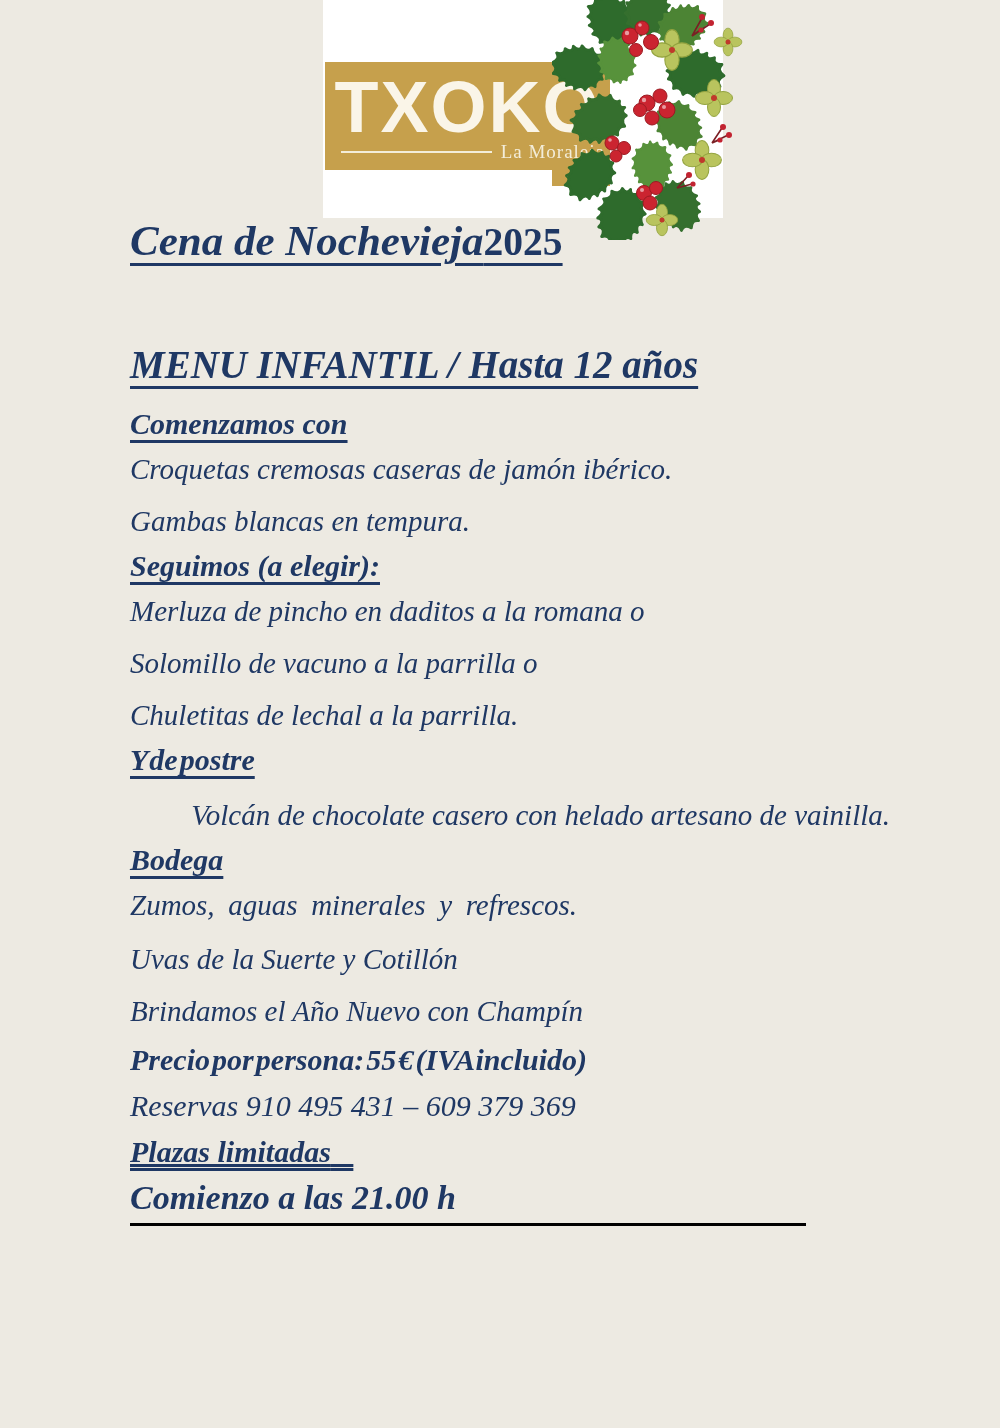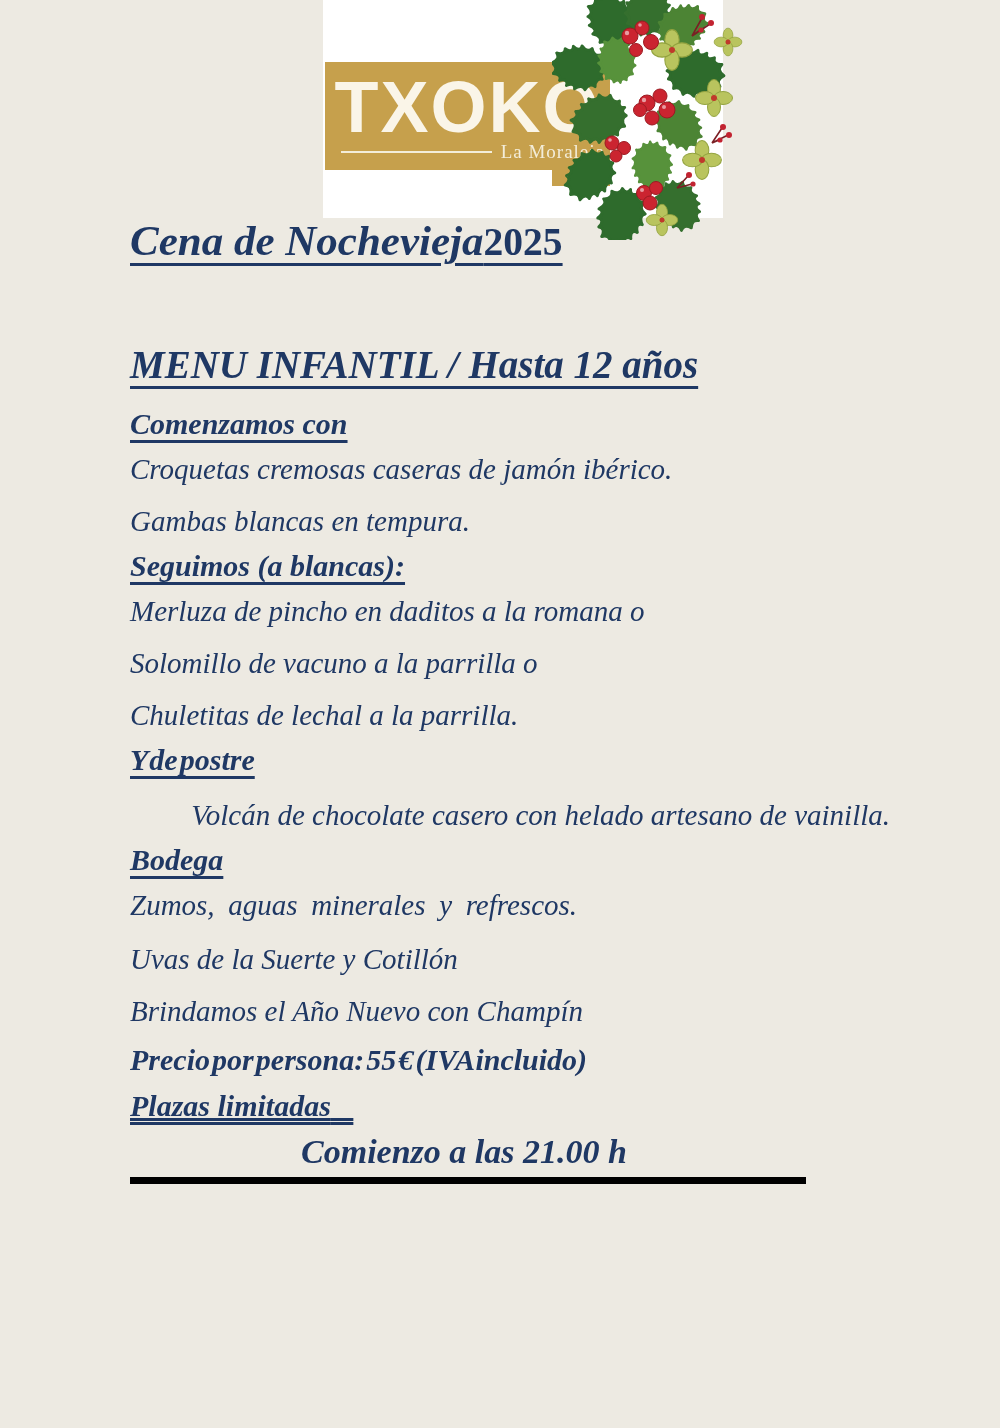--- a/index.html
+++ b/index.html
@@ -124,22 +124,22 @@
     font-size: 30px;
     font-weight: 700;
     font-style: italic;
     line-height: 46px;
     text-decoration: underline;
   }
 
   .start-line {
     width: 668px;
     margin-top: 2px;
-    border-bottom: 7px solid #000000;
-    text-align: center;
+    border-bottom: 3px solid #000000;
+    text-align: left;
     padding: 0 8px 4px 0;
     font-size: 34px;
     font-weight: 700;
     font-style: italic;
     line-height: 42px;
   }
 </style>
 </head>
 <body>
 
@@ -253,21 +253,21 @@
     <div class="section sec-1">
       <h3 class="heading">
         <span class="u">Comenzamos con</span>
       </h3>
       <p class="item">Croquetas cremosas caseras de jamón ibérico.</p>
       <p class="item">Gambas blancas en tempura.</p>
     </div>
 
     <div class="section">
       <h3 class="heading">
-        <span class="u">Seguimos (a blancas):</span>
+        <span class="u">Seguimos (a elegir):</span>
       </h3>
       <p class="item">Merluza de pincho en daditos a la romana o</p>
       <p class="item">Solomillo de vacuno a la parrilla o</p>
       <p class="item">Chuletitas de lechal a la parrilla.</p>
     </div>
 
     <div class="section">
       <h3 class="heading tight">
         <span class="u">Y de postre</span>
       </h3>
@@ -280,20 +280,21 @@
       </h3>
       <p class="item wide">Zumos, aguas minerales y refrescos.</p>
     </div>
 
     <div class="extras">
       <p class="item">Uvas de la Suerte y Cotillón</p>
       <p class="item">Brindamos el Año Nuevo con Champín</p>
     </div>
 
     <p class="price-line tight">Precio por persona: 55 € (IVA incluido)</p>
+    <p class="reservas">Reservas 910 495 431 – 609 379 369</p>
     <p class="plazas"><span class="u"><span>Plazas limitadas</span>&nbsp;&nbsp;&nbsp;</span></p>
 
     <div class="start-line">
       <span>Comienzo a las 21.00 h</span>
     </div>
 
   </div>
 </div>
 
 </body></html>

